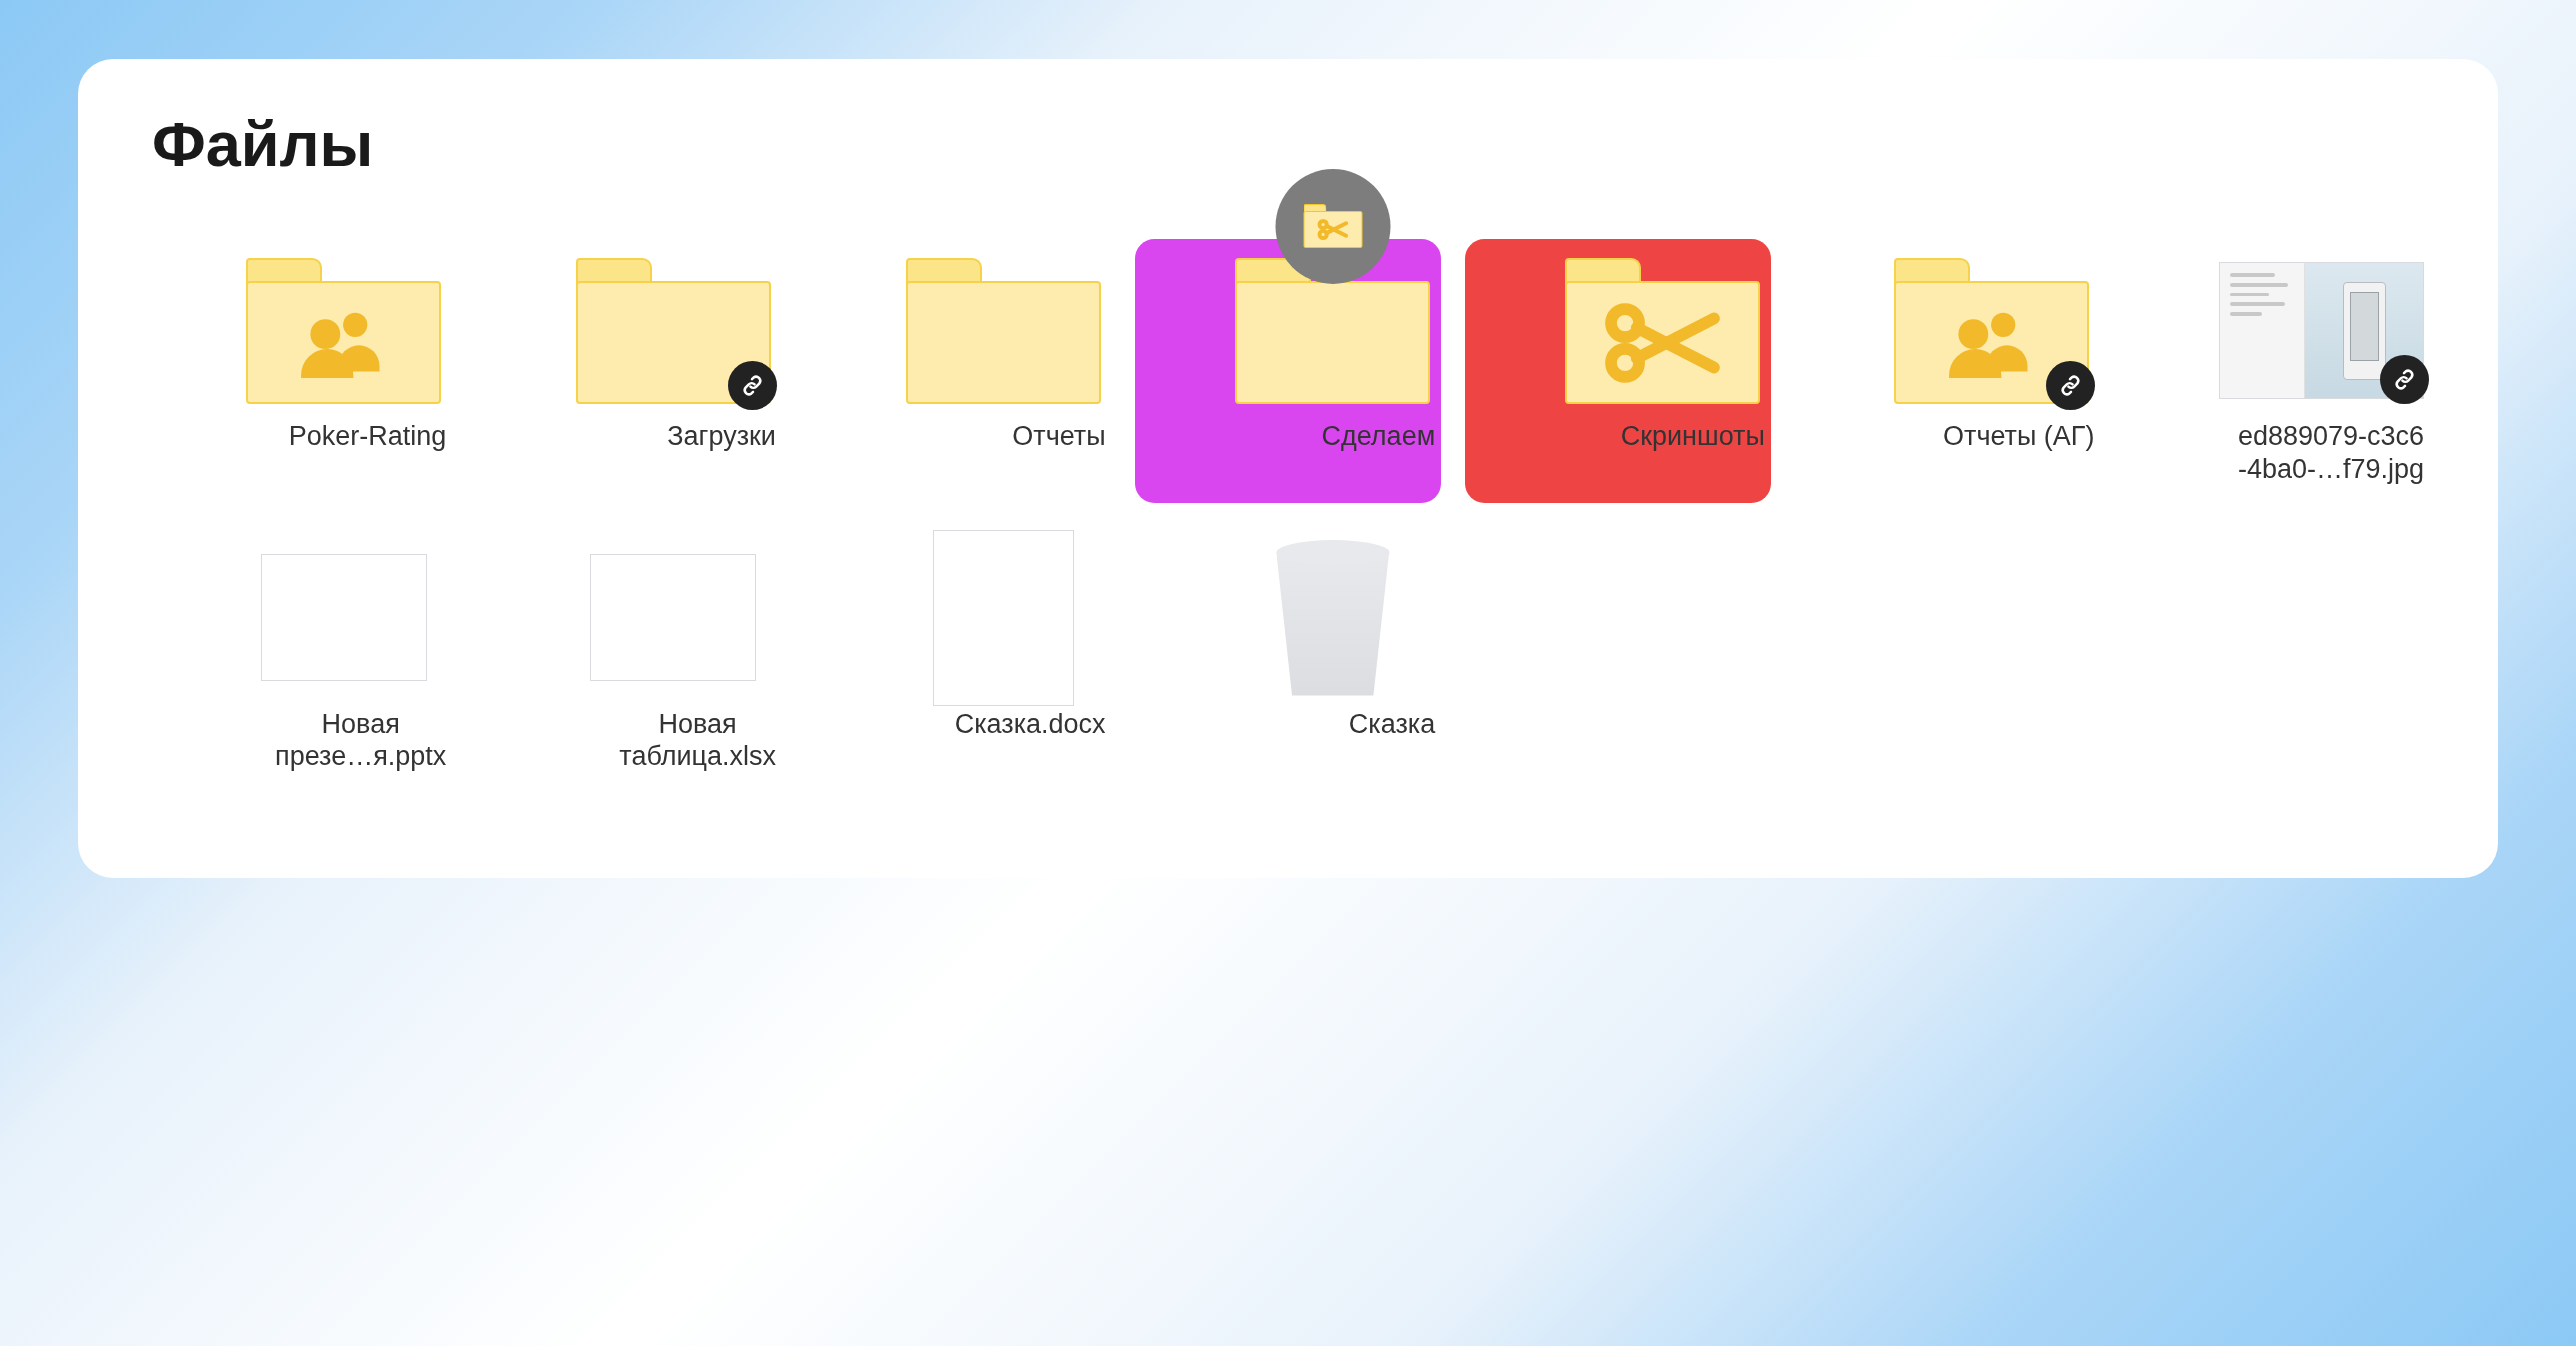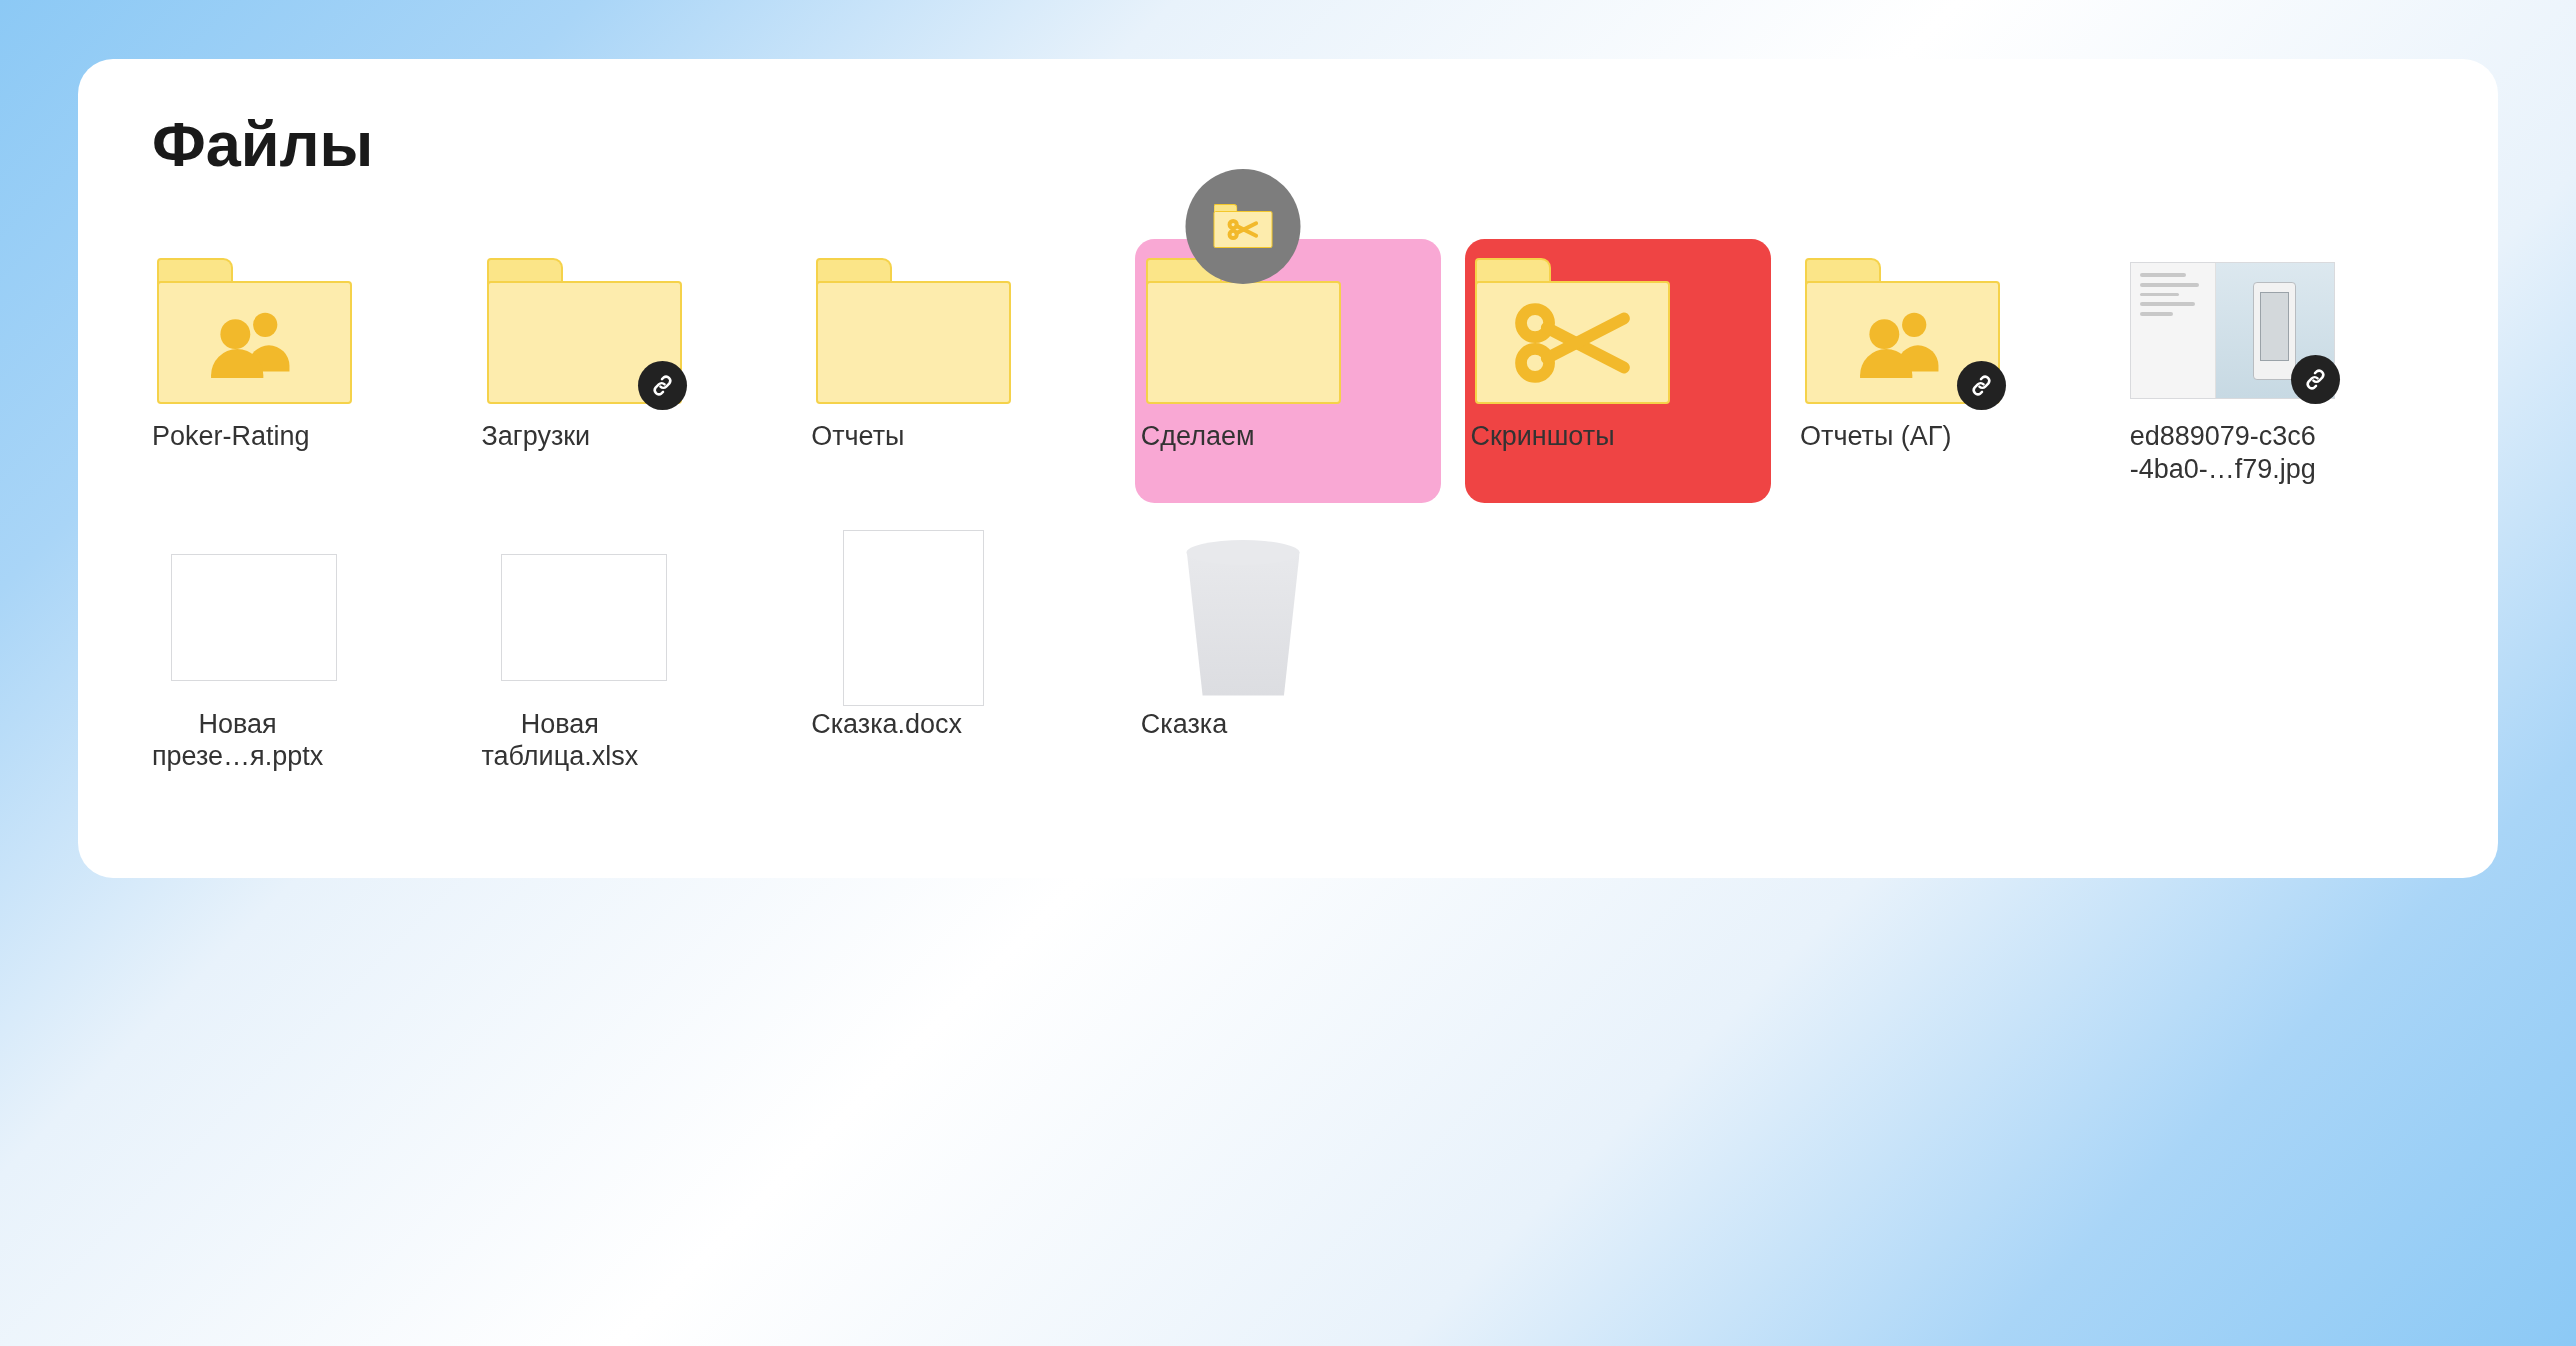--- a/index.html
+++ b/index.html
@@ -28,27 +28,27 @@
     margin-left: 5.9px;
   }
   .grid {
     display: grid;
     grid-template-columns: repeat(7, 1fr);
     gap: 23.4px 23.4px;
   }
   .item {
     display: flex;
     flex-direction: column;
-    align-items: flex-start;
+    align-items: flex-end;
     cursor: pointer;
     border-radius: 19.5px;
     padding: 13.7px 5.9px 17.6px 5.9px;
     position: relative;
   }
-  .item.selected { background: #f9a8d4; }
+  .item.selected { background: #d946ef; }
   .item.hover { background: #ef4444; }
   .thumb {
     width: 205px;
     height: 156px;
     display: flex;
     align-items: center;
     justify-content: center;
     position: relative;
   }
   .label {

